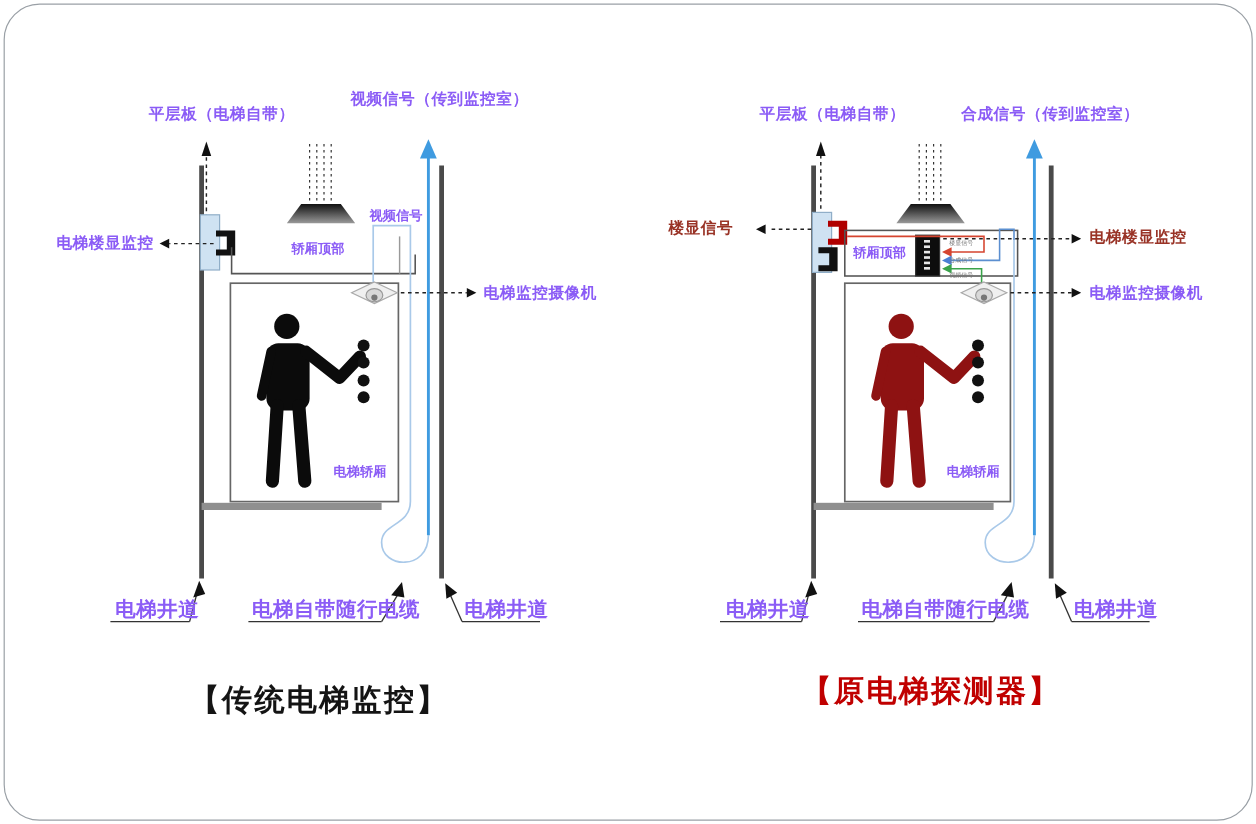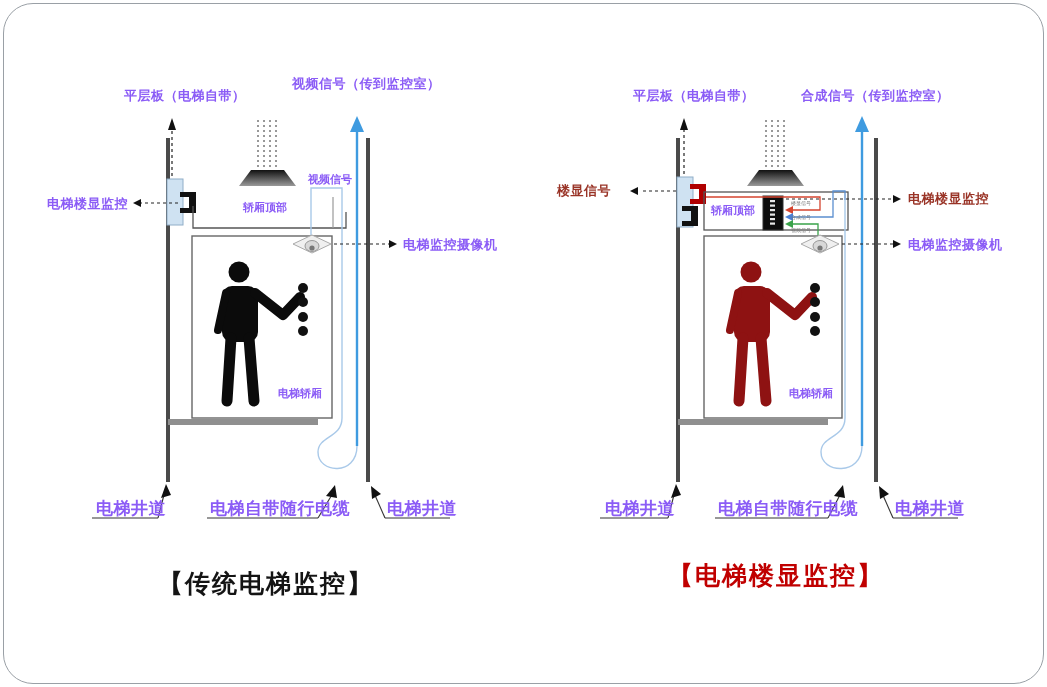--- a/index.html
+++ b/index.html
@@ -235,13 +235,13 @@
 <div class="lbl sm" style="left:711px;top:205px">轿厢顶部</div>
 <div class="lbl darkred" style="left:908px;top:192px">电梯楼显监控</div>
 <div class="lbl tiny" style="left:791px;top:201px">楼显信号</div>
 <div class="lbl tiny" style="left:791px;top:215px">合成信号</div>
 <div class="lbl tiny" style="left:791px;top:228px">视频信号</div>
 <div class="lbl" style="left:908px;top:238px">电梯监控摄像机</div>
 <div class="lbl sm" style="left:789px;top:388px">电梯轿厢</div>
 <div class="lbl bt" style="left:605px;top:499px">电梯井道</div>
 <div class="lbl bt" style="left:718px;top:499px">电梯自带随行电缆</div>
 <div class="lbl bt" style="left:895px;top:499px">电梯井道</div>
-<div class="lbl title title-right" style="left:668px;top:562px">【电梯楼显监控】</div>
+<div class="lbl title title-right" style="left:668px;top:562px">【原电梯探测器】</div>
 
 </body></html>

